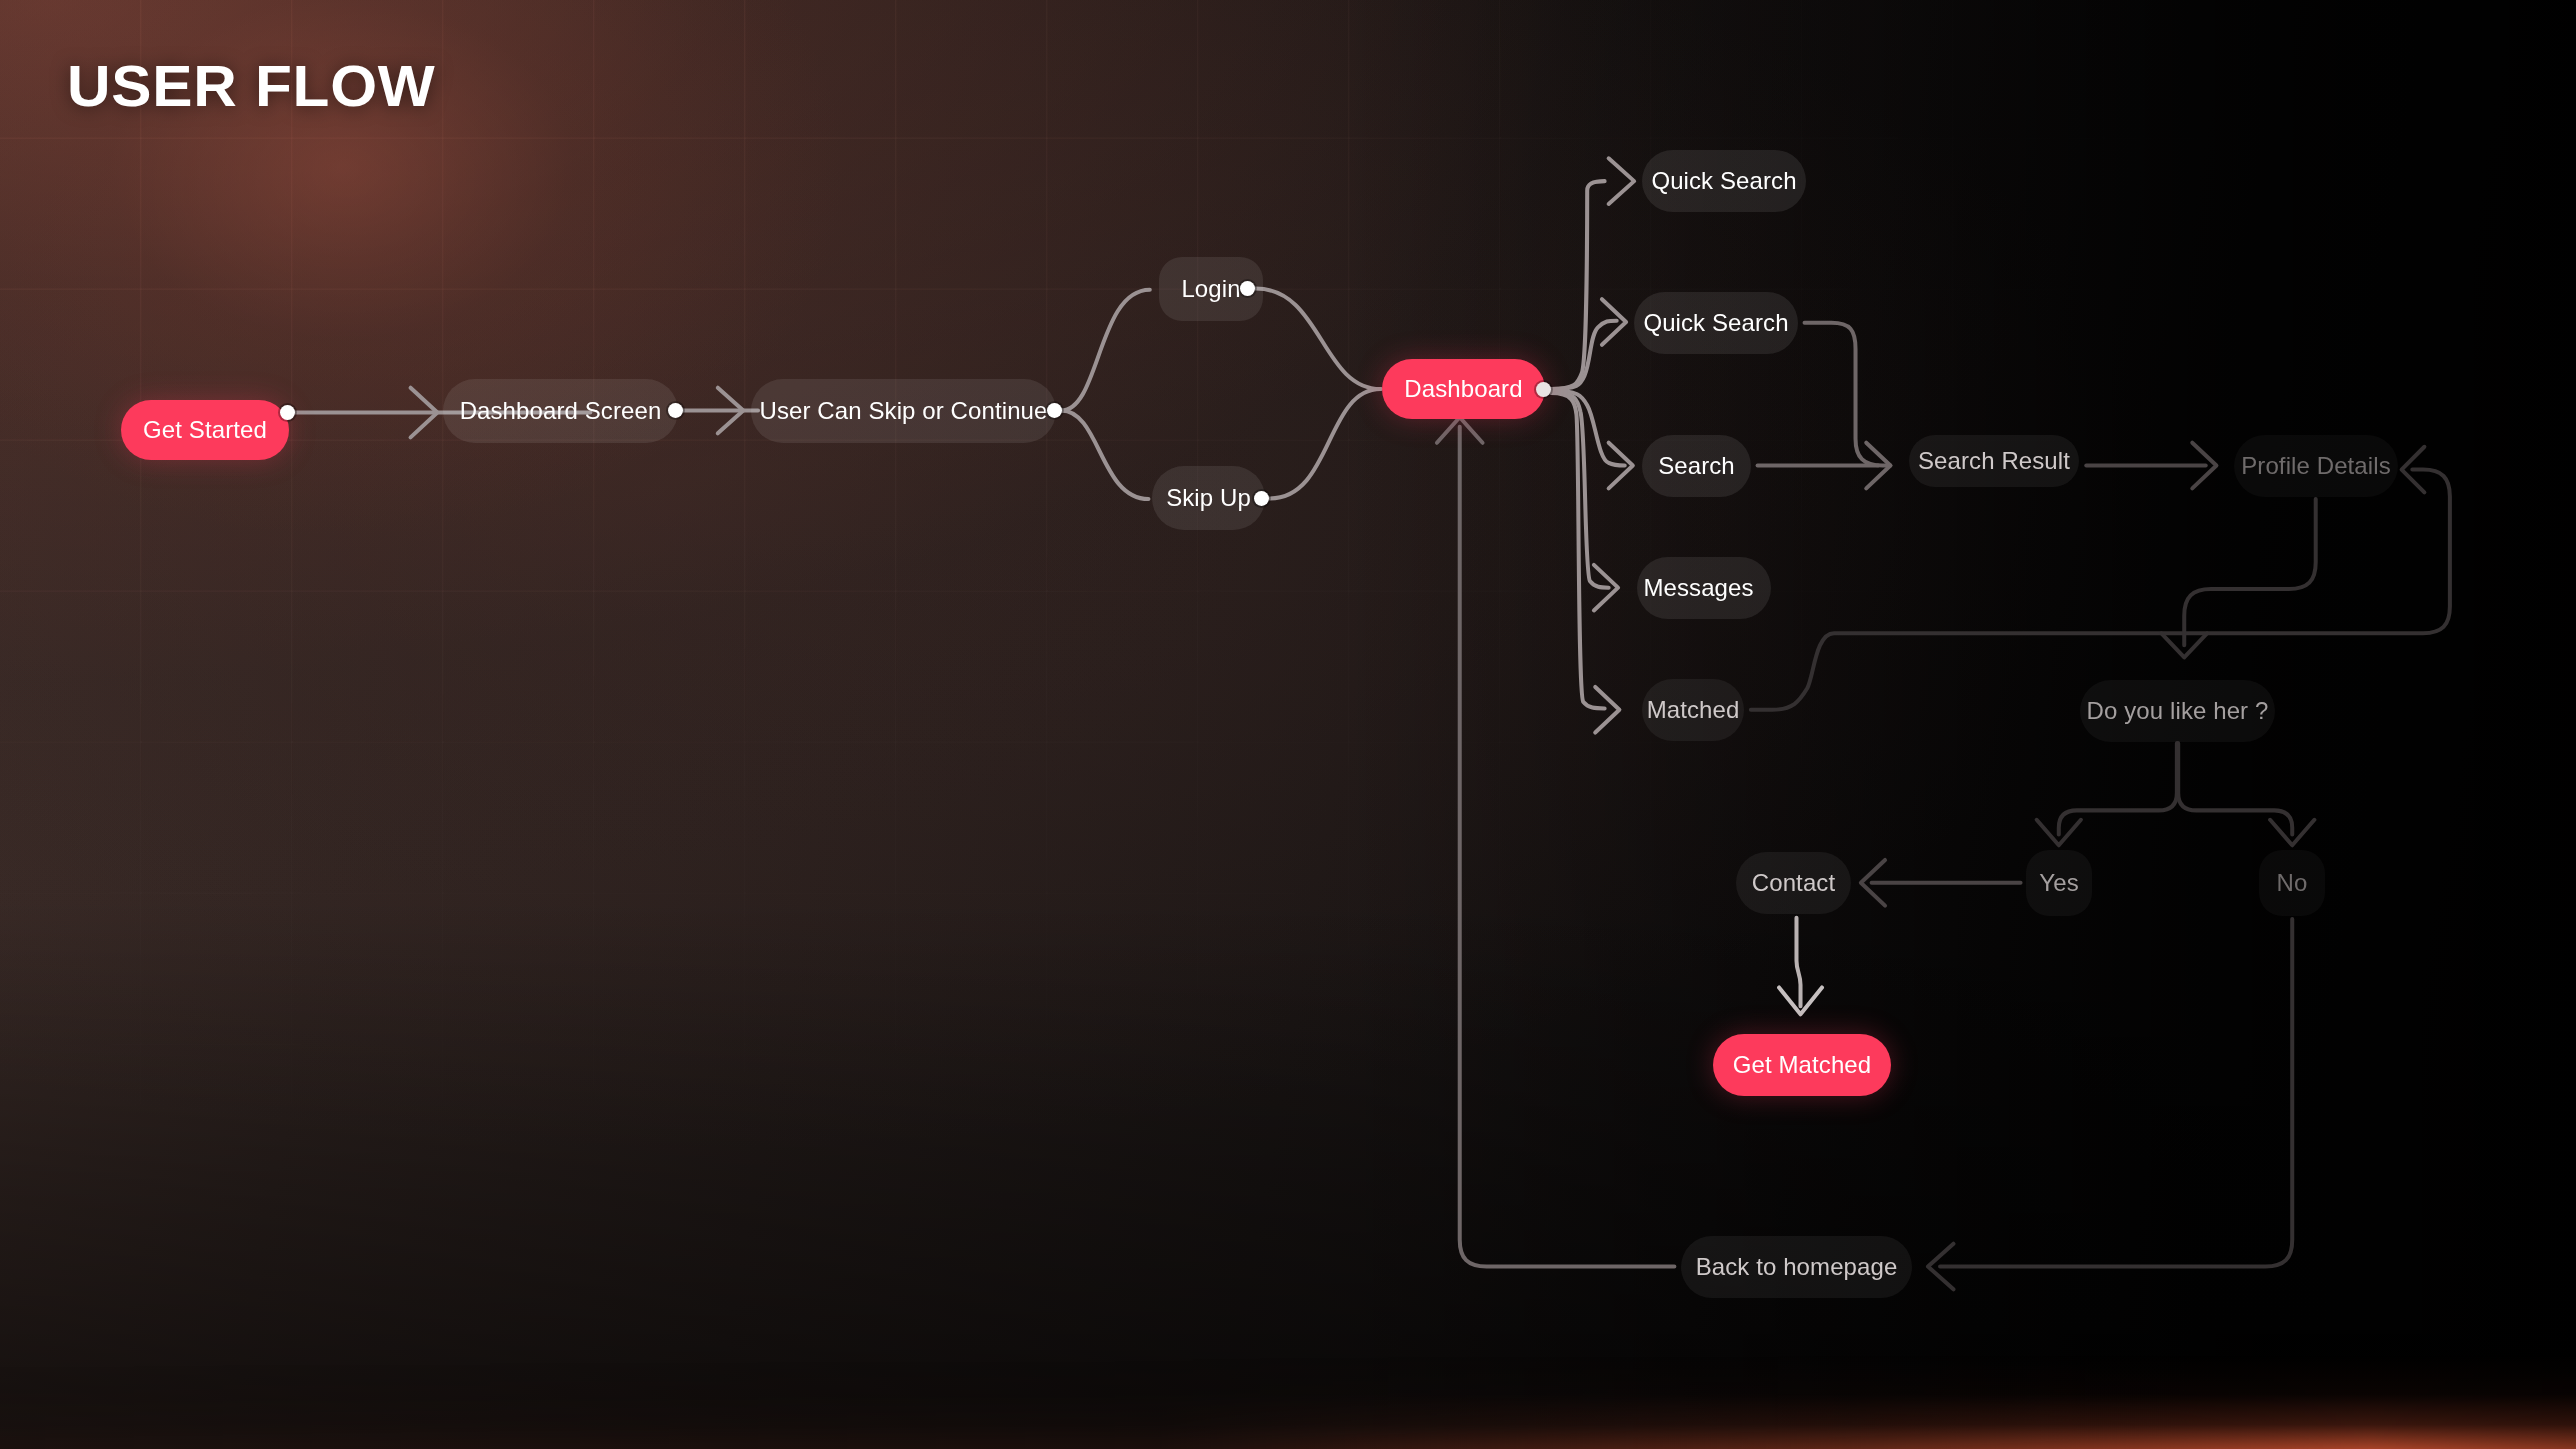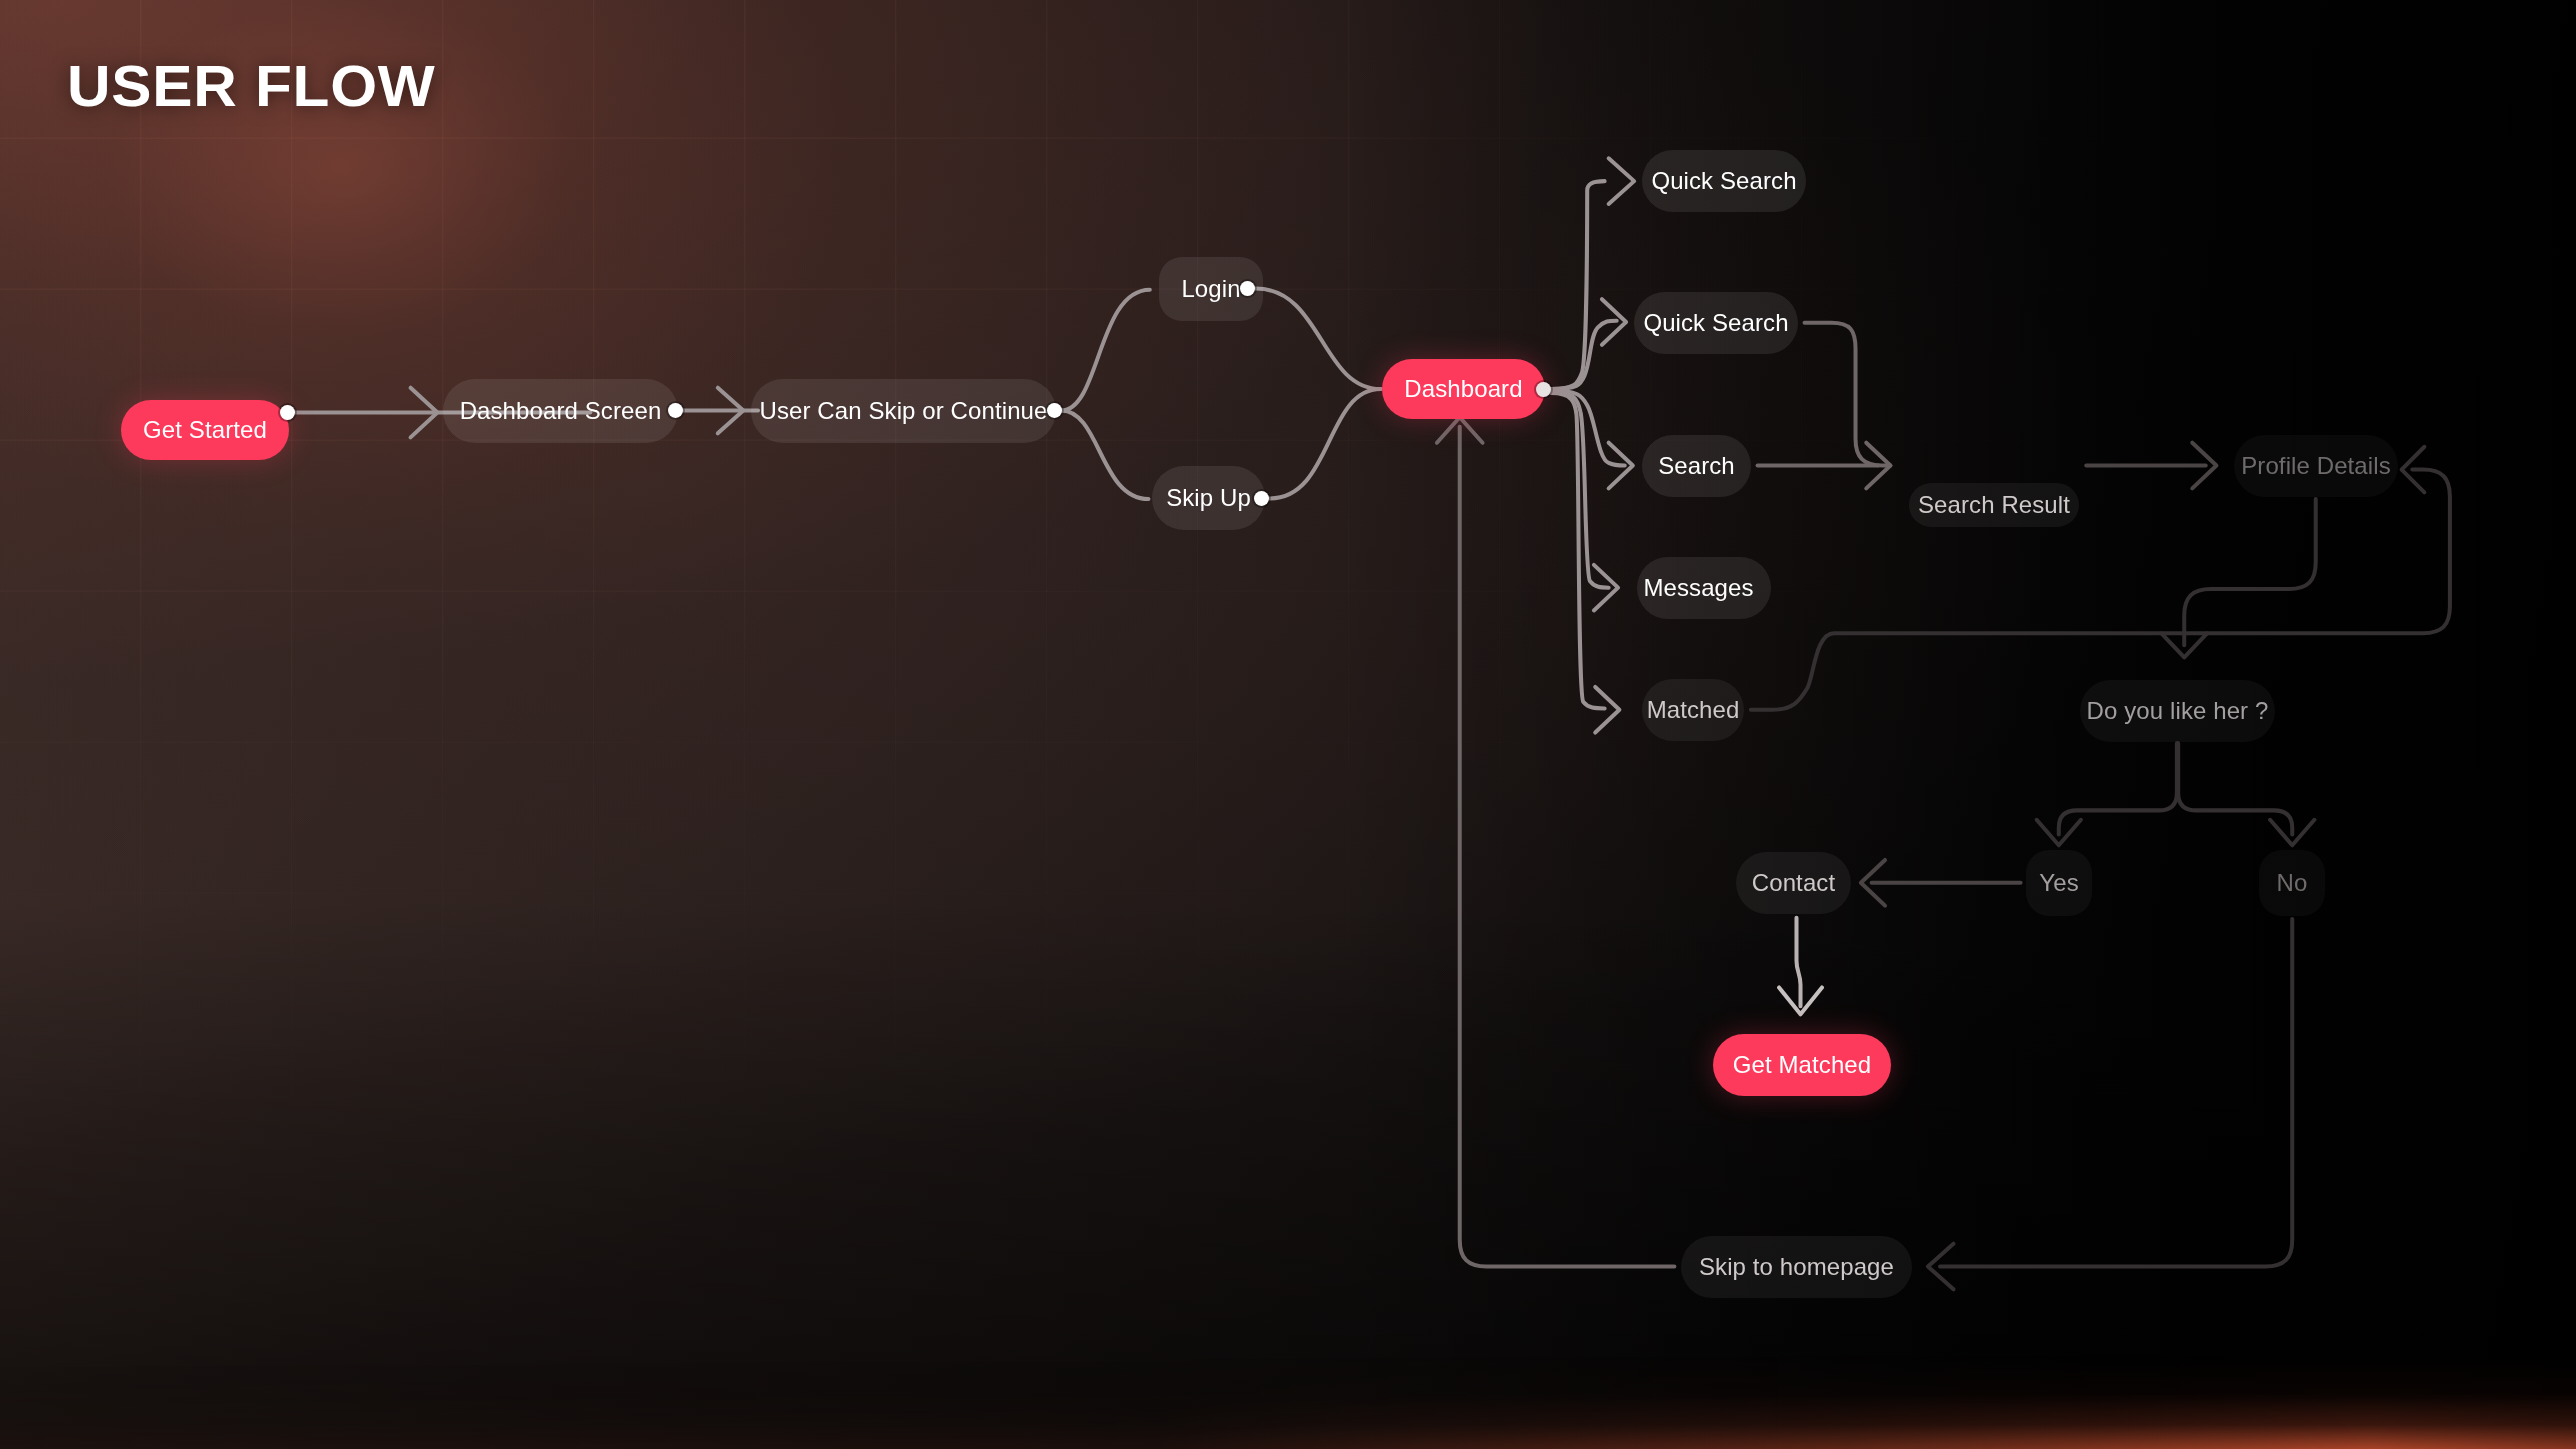--- a/index.html
+++ b/index.html
@@ -230,21 +230,21 @@
   </div>
 
   <div class="node" style="left:1637px; top:557px; width:134px; height:62px;justify-content:flex-end;">
     <span>Messages</span>
   </div>
 
   <div class="node v-dim" style="left:1642px; top:679px; width:102px; height:62px;">
     <span>Matched</span>
   </div>
 
-  <div class="node v-dim" style="left:1909px; top:435px; width:170px; height:44px;margin-top:48px;">
+  <div class="node v-dim" style="left:1909px; top:435px; width:170px; height:52px;">
     <span>Search Result</span>
   </div>
 
   <div class="node v-dim3" style="left:2234px; top:435px; width:164px; height:62px;">
     <span>Profile Details</span>
   </div>
 
   <div class="node v-dim2" style="left:2080px; top:680px; width:195px; height:62px;">
     <span>Do you like her ?</span>
   </div>
@@ -259,21 +259,21 @@
 
   <div class="node v-dim" style="left:1736px; top:852px; width:115px; height:62px;">
     <span>Contact</span>
   </div>
 
   <div class="node accent" style="left:1713px; top:1034px; width:178px; height:62px;">
     <span>Get Matched</span>
   </div>
 
   <div class="node v-dim" style="left:1681px; top:1236px; width:231px; height:62px;">
-    <span>Skip to homepage</span>
+    <span>Back to homepage</span>
   </div>
 
   <div class="dot" style="left:280px;  top:405px;"></div>
   <div class="dot" style="left:668px;  top:403px;"></div>
   <div class="dot" style="left:1047px; top:403px;"></div>
   <div class="dot" style="left:1240px; top:281px;"></div>
   <div class="dot" style="left:1254px; top:491px;"></div>
   <div class="dot d-dim" style="left:1536px; top:382px;"></div>
 
 </div>

